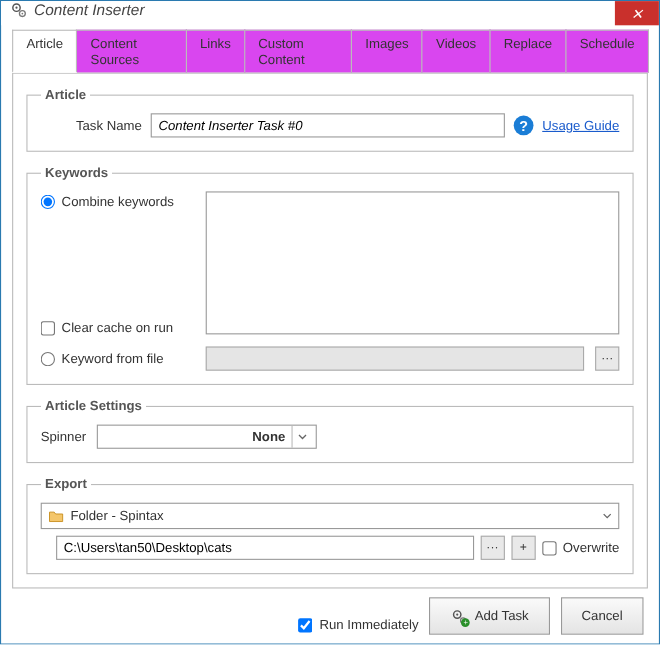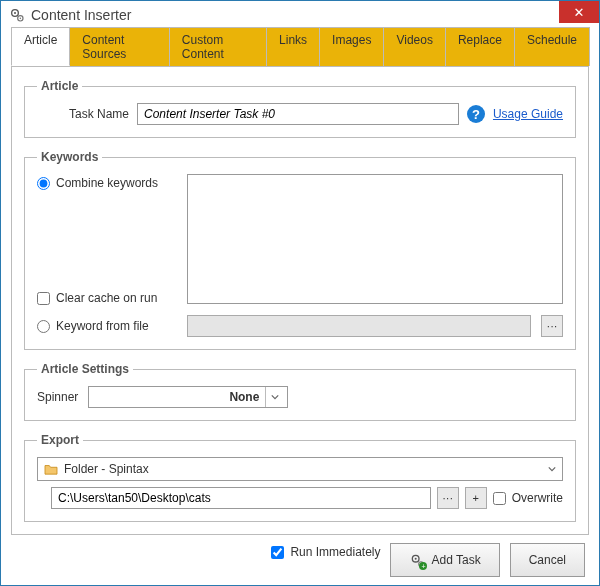--- a/index.html
+++ b/index.html
@@ -1,23 +1,23 @@
 <!DOCTYPE html>
 <html><head>
 <meta charset="utf-8">
 <style>
 * { box-sizing: border-box; margin: 0; padding: 0; }
 body { font-family: "Segoe UI", Tahoma, sans-serif; font-size: 12px; background: #fff; color: #333; }
 .window { width: 600px; height: 586px; border: 1px solid #2a7ab0; display: flex; flex-direction: column; }
-.titlebar { height: 30px; background: #fff; display: flex; align-items: flex-end; padding: 0 0 0 8px; }
+.titlebar { height: 30px; background: #fff; display: flex; align-items: flex-start; padding: 0 0 0 8px; font-style: italic; }
 .titlebar .icon { width: 16px; height: 16px; margin-right: 6px; position: relative; }
 .titlebar .title { font-size: 14px; color: #444; flex: 1; }
 .close-btn { width: 40px; height: 22px; background: #c9302c; color: #fff; display: flex; align-items: center; justify-content: center; font-size: 13px; cursor: default; }
 .tab-strip { display: flex; padding: 4px 10px 0 10px; gap: 0; border-bottom: 1px solid transparent; }
-.tab { padding: 5px 12px; border: 1px solid #bbb; border-bottom: none; background: #eab308; font-size: 12px; cursor: default; margin-right: -1px; }
+.tab { padding: 5px 12px; border: 1px solid #bbb; border-bottom: none; background: #d946ef; font-size: 12px; cursor: default; margin-right: -1px; }
 .tab.active { background: #fff; border-bottom: 1px solid #fff; z-index: 2; position: relative; }
 .content { flex: 1; border: 1px solid #bbb; margin: 0 10px 0 10px; margin-top: -1px; padding: 12px; display: flex; flex-direction: column; gap: 12px; }
 fieldset { border: 1px solid #bbb; padding: 10px 12px 12px 12px; }
 legend { font-weight: bold; color: #555; font-size: 12px; padding: 0 4px; }
 .row { display: flex; align-items: center; gap: 8px; margin-left: 32px; }
 input[type=text] { border: 1px solid #999; padding: 3px 6px; font-size: 12px; font-family: inherit; height: 22px; }
 .help-icon { width: 18px; height: 18px; border-radius: 50%; background: #1a7dd6; color: #fff; display: flex; align-items: center; justify-content: center; font-weight: bold; font-size: 13px; }
 .link { color: #1a5bcc; text-decoration: underline; cursor: default; }
 .keywords-body { display: flex; gap: 10px; }
 .kw-left { width: 140px; display: flex; flex-direction: column; justify-content: space-between; }
@@ -30,21 +30,21 @@
 .spinner-row { display: flex; align-items: center; gap: 10px; }
 .spinner-select { width: 200px; height: 22px; border: 1px solid #999; display: flex; align-items: center; justify-content: flex-end; padding: 0 4px 0 8px; background: #fff; position: relative; }
 .spinner-select .val { flex: 1; text-align: right; padding-right: 6px; font-weight: bold; }
 .dd-btn { width: 18px; height: 20px; border-left: 1px solid #bbb; display: flex; align-items: center; justify-content: center; }
 .protect-btn { flex: 1; height: 22px; border: 1px solid #999; background: linear-gradient(#f9f9f9,#e8e8e8); display: flex; align-items: center; justify-content: center; position: relative; cursor: default; }
 .protect-btn .dd { position: absolute; right: 6px; }
 .export-select { width: 100%; height: 24px; border: 1px solid #999; display: flex; align-items: center; padding: 0 6px; gap: 6px; background: #fff; margin-bottom: 6px; }
 .export-select .val { flex: 1; }
 .folder-icon { width: 14px; height: 12px; position: relative; }
 .export-path-row { display: flex; align-items: center; gap: 6px; padding-left: 14px; }
-.footer { display: flex; align-items: flex-start; justify-content: flex-end; gap: 10px; padding: 8px 14px 10px 14px; }
+.footer { display: flex; align-items: flex-end; justify-content: flex-end; gap: 10px; padding: 8px 14px 10px 14px; }
 .btn { height: 24px; border: 1px solid #999; background: linear-gradient(#fafafa,#e4e4e4); padding: 16px 18px; display: flex; align-items: center; gap: 6px; font-size: 12px; cursor: default; }
 .chevron { width: 8px; height: 8px; }
 .gear-svg { width: 16px; height: 16px; }
 .plus-badge { position: absolute; right: -2px; bottom: -2px; width: 8px; height: 8px; background: #2a8f2a; border-radius: 50%; display: flex; align-items: center; justify-content: center; color: #fff; font-size: 7px; line-height: 1; }
 </style>
 </head>
 <body>
 
 <div class="window">
   <div class="titlebar">
@@ -58,22 +58,22 @@
     </span>
     <span class="title">Content Inserter</span>
     <div class="close-btn">
         <span>✕</span>
       </div>
   </div>
 
   <div class="tab-strip">
     <div class="tab active">Article</div>
     <div class="tab">Content Sources</div>
+    <div class="tab">Links</div>
     <div class="tab">Custom Content</div>
-    <div class="tab">Links</div>
     <div class="tab">Images</div>
     <div class="tab">Videos</div>
     <div class="tab">Replace</div>
     <div class="tab">Schedule</div>
   </div>
 
   <div class="content">
 
     <fieldset>
       <legend>Article</legend>

